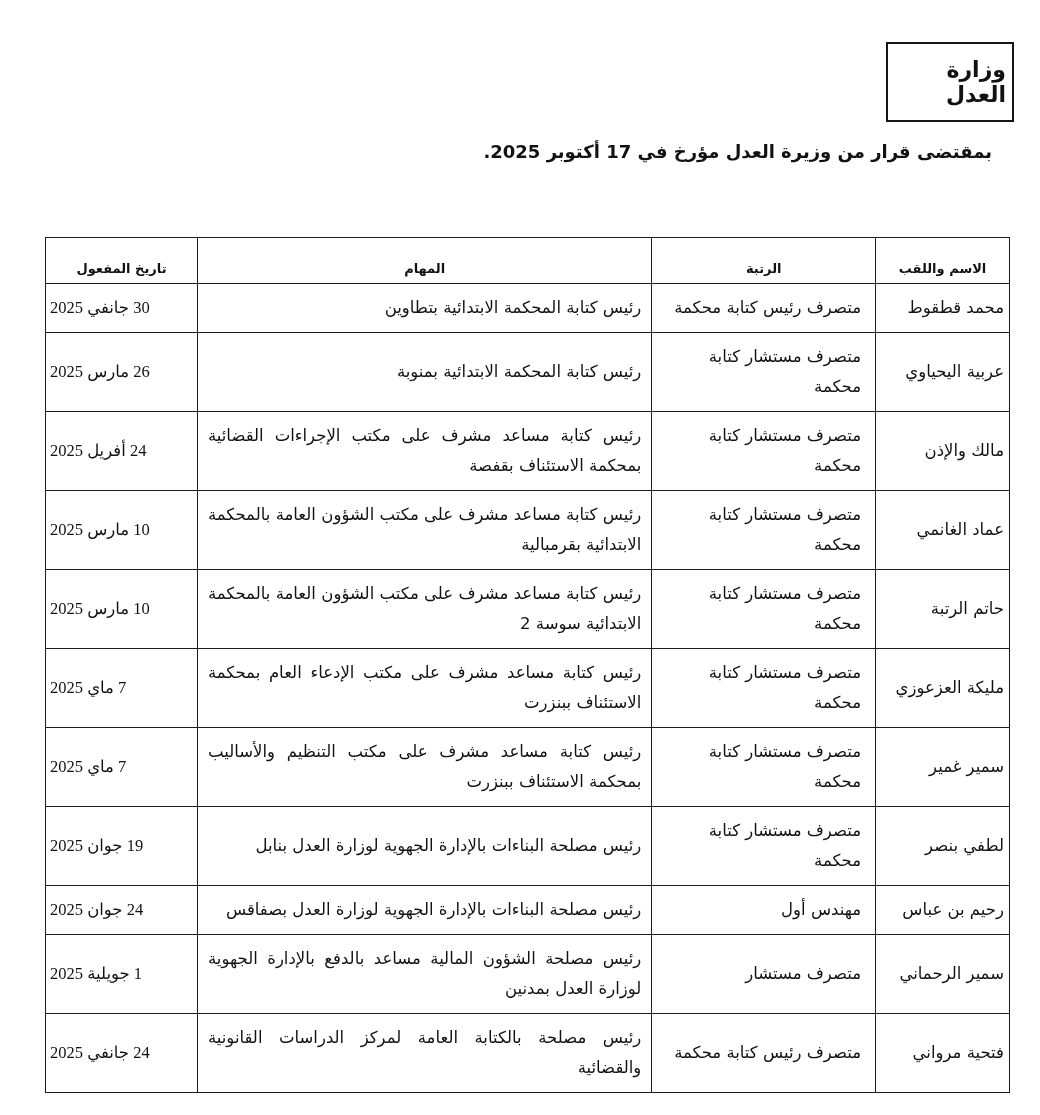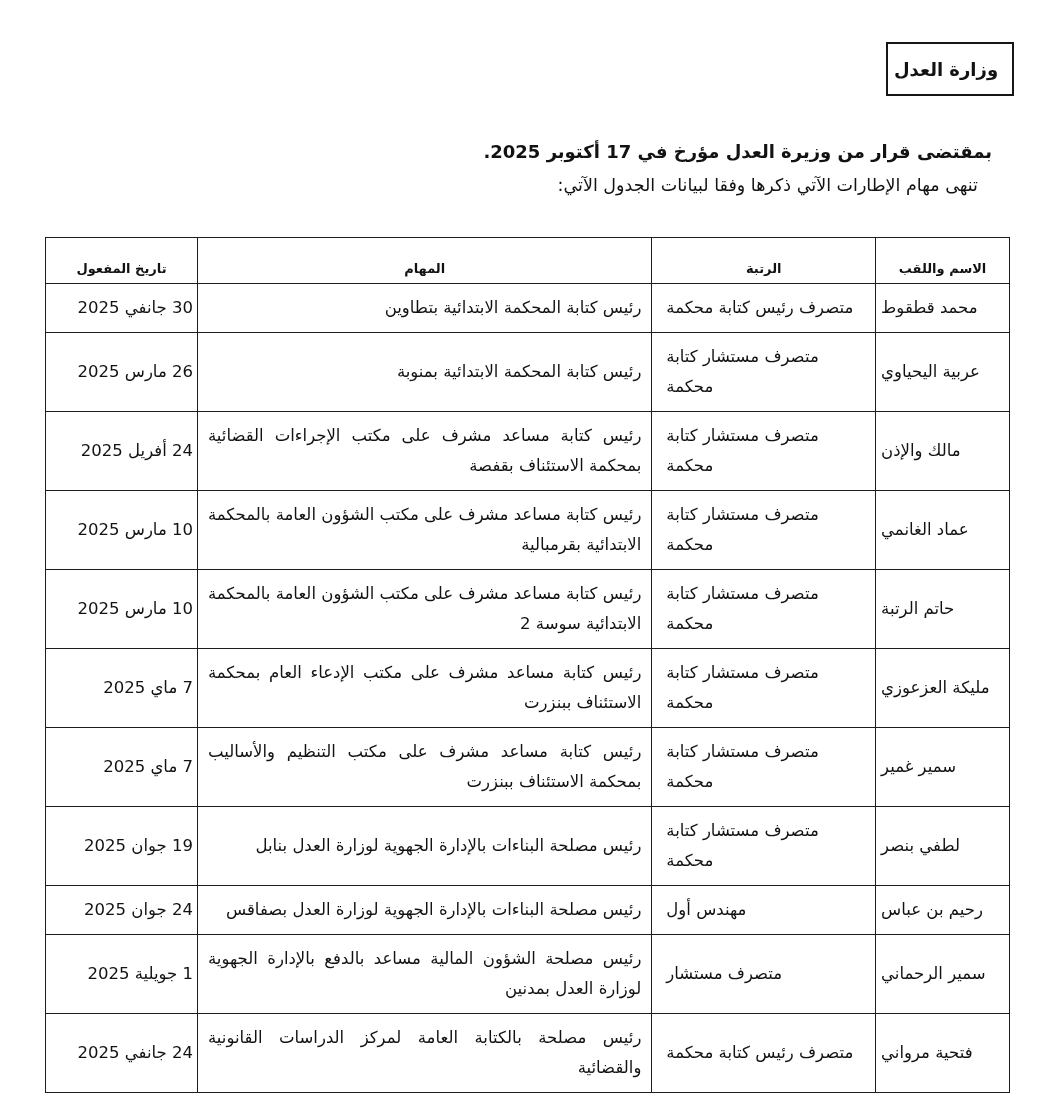--- a/index.html
+++ b/index.html
@@ -11,24 +11,24 @@
     color: #121212;
     overflow: hidden;
   }
 
   
   .ministry-box {
     position: absolute;
     top: 42px; right: 26px;
     width: 128px; min-height: 54px;
     border: 2.5px solid #161616;
-    display: flex; align-items: center; justify-content: flex-end;
+    display: flex; align-items: center; justify-content: center;
     direction: rtl;
     font-weight: bold;
-    font-size: 18px;
+    font-size: 22px;
     padding: 13px 6px;
     background: #fff;
   }
 
   
   .intro {
     position: absolute;
     top: 136px; right: 48px;
     width: 640px;
     direction: rtl;
@@ -70,36 +70,35 @@
     font-size: 16.5px;
     line-height: 30px;
     vertical-align: middle;
     padding: 9px 10px;
   }
   col.c-name  { width: 134px; }
   col.c-rank  { width: 224px; }
   col.c-duty  { width: 455px; }
   col.c-date  { width: 152px; }
 
-  td.name-cell { text-align: left; padding: 9px 5px; }
-  td.rank-cell { text-align: left; padding: 9px 14px; }
-  td.date-cell { text-align: right; padding: 9px 4px; white-space: nowrap; }
+  td.name-cell { text-align: right; padding: 9px 5px; }
+  td.rank-cell { text-align: right; padding: 9px 14px; }
+  td.date-cell { text-align: left; padding: 9px 4px; white-space: nowrap; font-family: Liberation Serif, serif; }
   td.duty-cell.j { text-align: justify; }
   td.duty-cell.c { text-align: right; }
 </style>
 </head>
 <body>
 
 <div class="ministry-box">
   <span>وزارة العدل</span>
 </div>
 
 <div class="intro">
   <div class="intro-line1">بمقتضى قرار من وزيرة العدل مؤرخ في 17 أكتوبر 2025.</div>
-  <div class="intro-line2">تنهى مهام الإطارات الآتي ذكرها وفقا لبيانات الجدول الآتي:</div>
 </div>
 
 <table class="doc-table">
   <colgroup>
     <col class="c-name">
       <col class="c-rank">
       <col class="c-duty">
       <col class="c-date">
   </colgroup>
   <thead>

